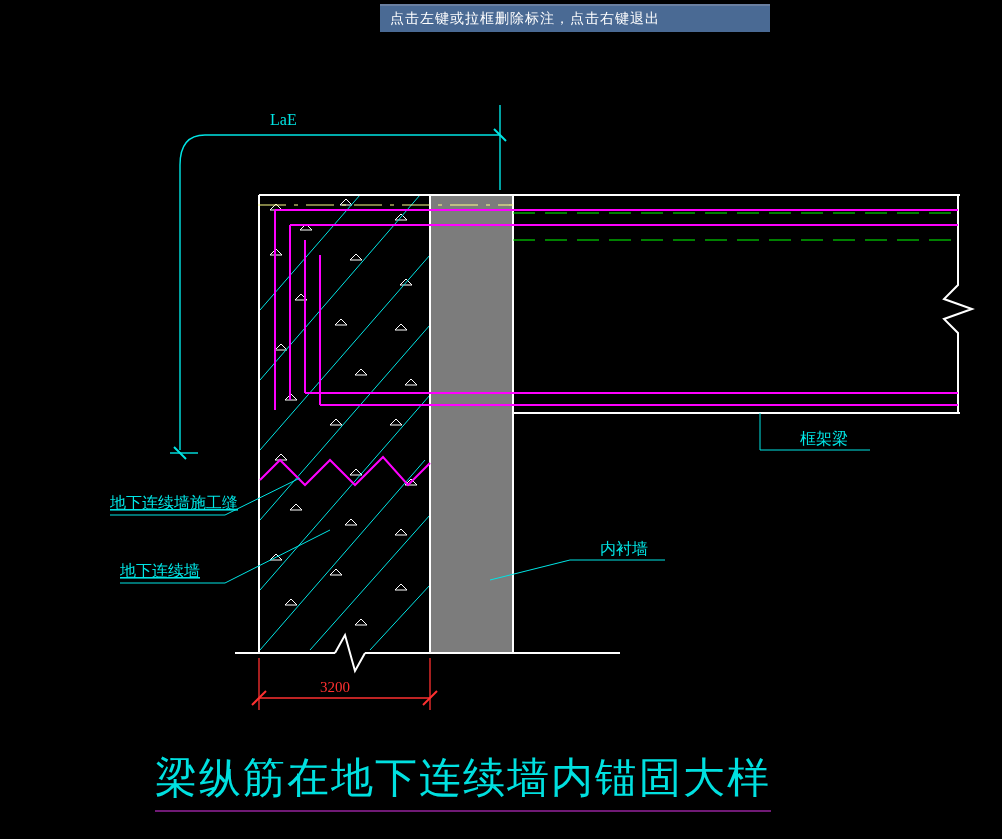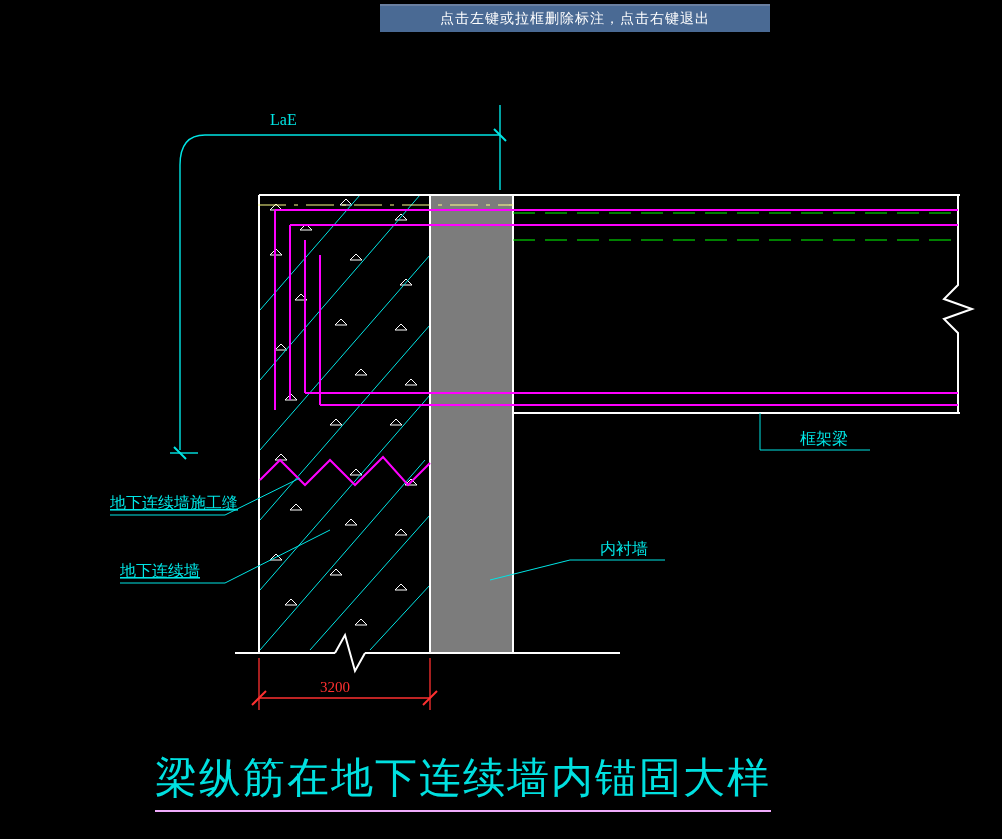--- a/index.html
+++ b/index.html
@@ -14,21 +14,20 @@
   }
   .tooltip {
     position: absolute;
     background: #4a6a94;
     color: #fff;
     font-size: 14px;
     padding: 4px 10px;
     left: 380px;
     top: 6px;
     width: 390px;
-    text-align: center;
     box-sizing: border-box;
     letter-spacing: 1px;
   }
   .tooltip-border {
     position: absolute;
     left: 380px;
     top: 4px;
     width: 390px;
     height: 2px;
     background: #6a7fa0;
@@ -41,21 +40,21 @@
     height: 809px;
   }
   .title {
     position: absolute;
     left: 155px;
     top: 750px;
     color: #00e0e0;
     font-size: 42px;
     font-family: "KaiTi", "STKaiti", serif;
     letter-spacing: 2px;
-    border-bottom: 2px solid #f0abfc;
+    border-bottom: 2px solid #701a75;
     padding-bottom: 4px;
   }
   
   text.cyan { fill: #00e5e5; font-size: 16px; font-family: "SimSun", serif; }
   text.red { fill: #ff3030; font-size: 15px; }
 </style>
 </head>
 <body>
 
 <div class="tooltip-border"></div>

